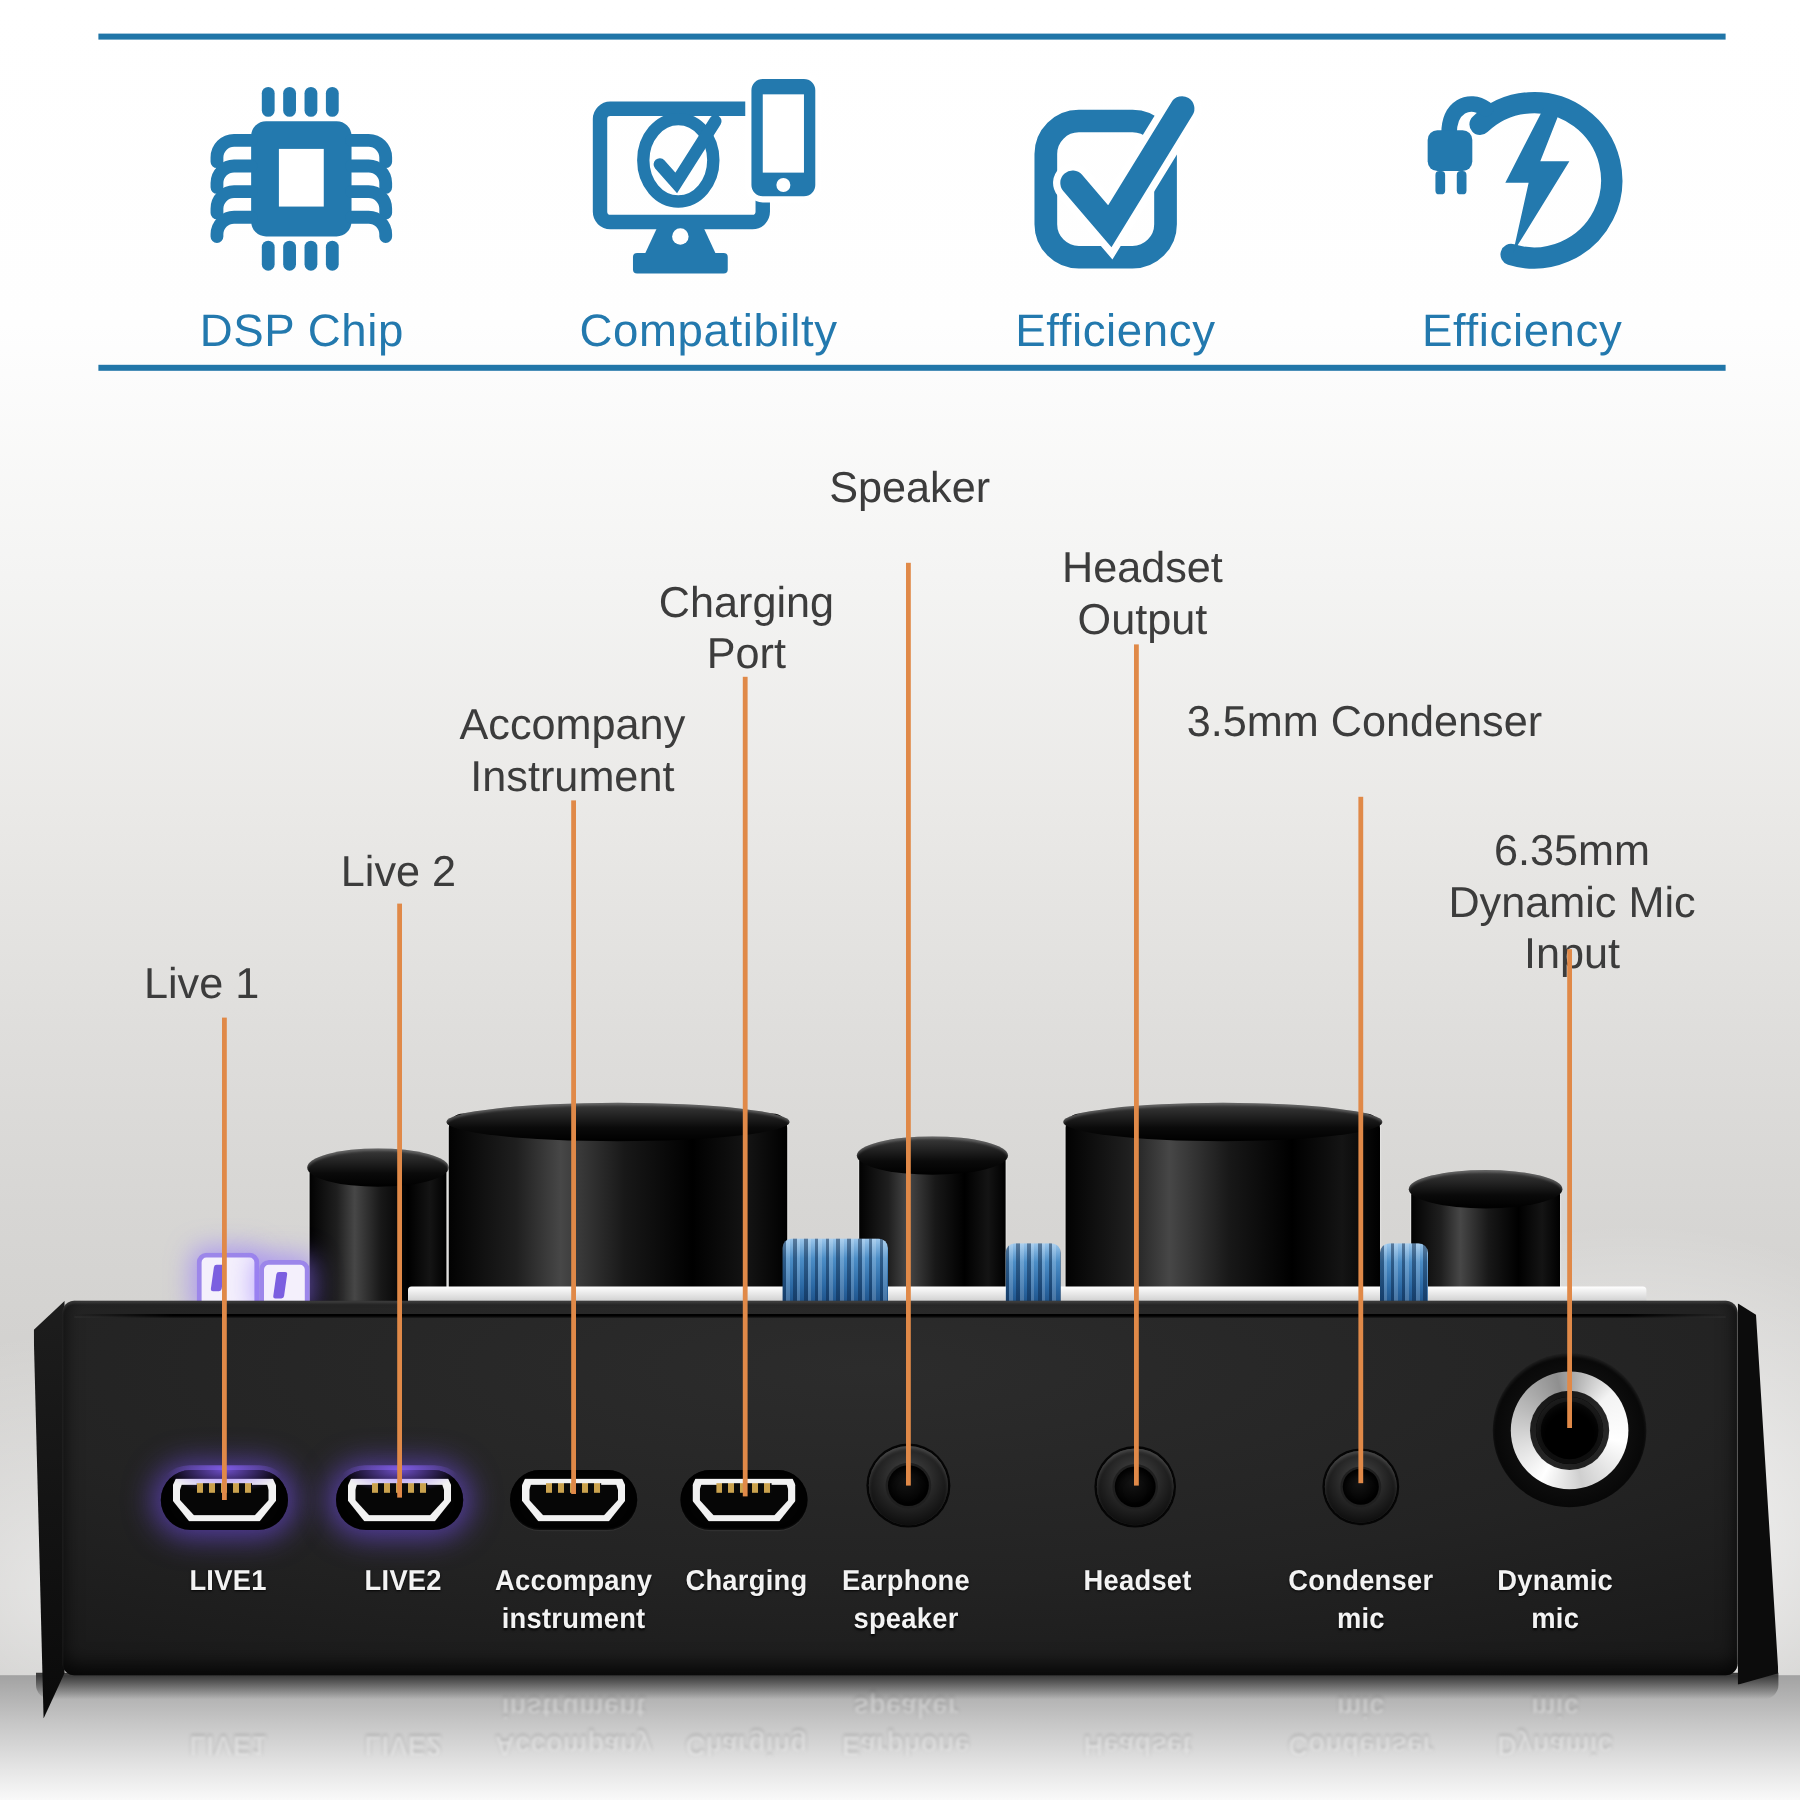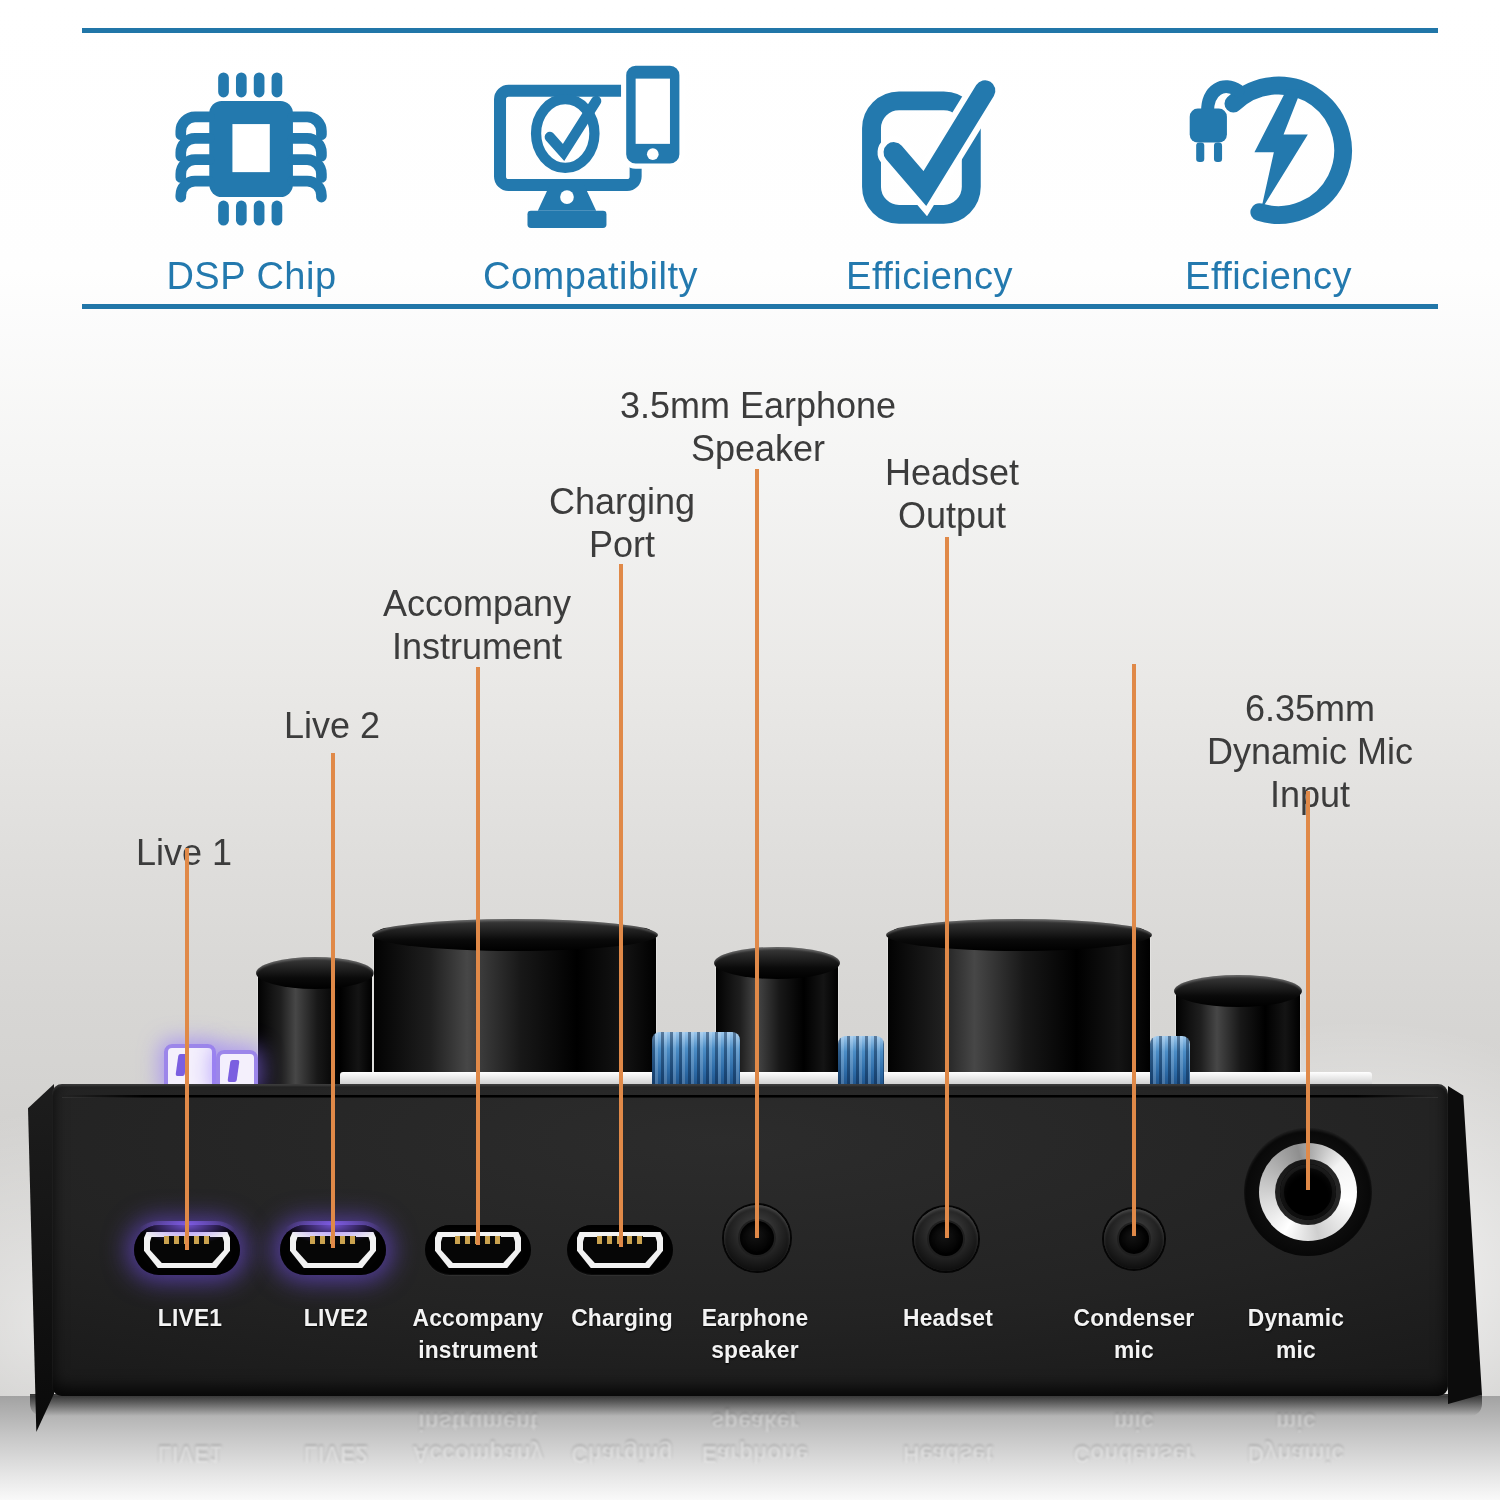--- a/index.html
+++ b/index.html
@@ -20,21 +20,21 @@
   .rule.top{top:28px}
   .rule.bottom{top:304px}
   .features{position:absolute;left:82px;top:40px;width:1356px;height:256px;display:flex;z-index:5;justify-content:flex-end;}
   .feature{flex:1;display:flex;flex-direction:column;align-items:center;justify-content:flex-end;gap:16px;}
   .feature .ficon{height:182px;display:flex;align-items:center;justify-content:center;}
   .feature .flabel{font-size:38px;line-height:40px;color:#2379ae;letter-spacing:.5px;}
 
   
   .co{position:absolute;transform:translateX(-50%);text-align:center;color:#3c3c3c;
       font-size:36px;line-height:43px;white-space:nowrap;z-index:55;}
-  #co-live1{left:184px;top:798px;margin-top:33px;}
+  #co-live1{left:168px;top:798px;}
   #co-live2{left:332px;top:704px;}
   #co-accompany{left:477px;top:582px;}
   #co-charging{left:622px;top:480px;}
   #co-earphone{left:758px;top:384px;}
   #co-headset{left:952px;top:451px;}
   #co-condenser{left:1137px;top:579px;}
   #co-dynamic{left:1310px;top:687px;}
 
   .lead{position:absolute;width:4px;background:#e08948;transform:translateX(-50%);z-index:60;}
   #ld-live1{left:187px;top:848px;height:402px;}
@@ -239,28 +239,28 @@
   </div>
   <div class="co" id="co-accompany">
     <span style="display:block">Accompany</span>
     <span style="display:block">Instrument</span>
   </div>
   <div class="co" id="co-charging">
     <span style="display:block">Charging</span>
     <span style="display:block">Port</span>
   </div>
   <div class="co" id="co-earphone">
-    <span style="display:block">3.5mm Earphone</span>
     <span style="display:block">Speaker</span>
   </div>
   <div class="co" id="co-headset">
     <span style="display:block">Headset</span>
     <span style="display:block">Output</span>
   </div>
   <div class="co" id="co-condenser">
+    <span style="display:block">3.5mm Condenser</span>
   </div>
   <div class="co" id="co-dynamic">
     <span style="display:block">6.35mm</span>
     <span style="display:block">Dynamic Mic</span>
     <span style="display:block">Input</span>
   </div>
 
   <div class="lead" id="ld-live1"></div>
   <div class="lead" id="ld-live2"></div>
   <div class="lead" id="ld-accompany"></div>

